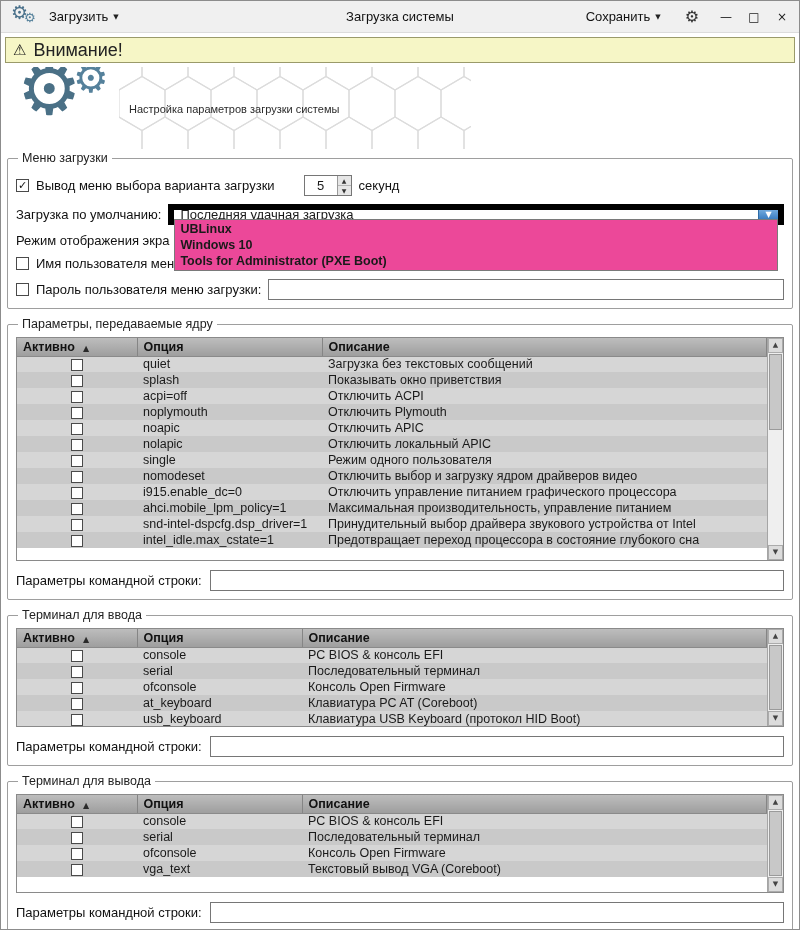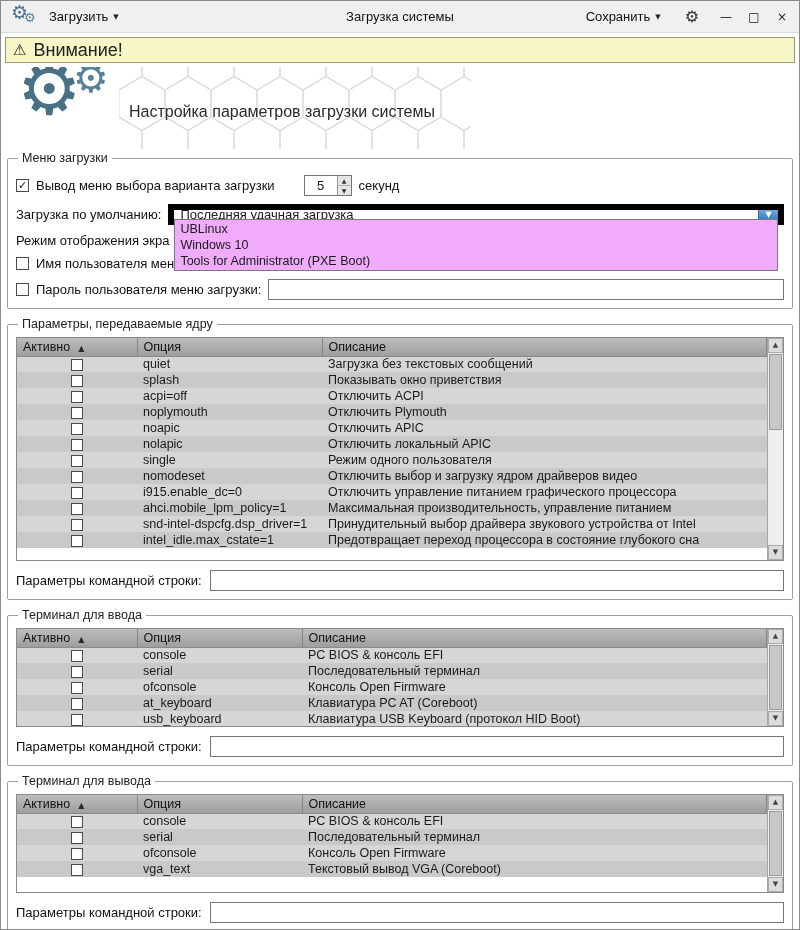--- a/index.html
+++ b/index.html
@@ -30,21 +30,21 @@
   .warning .icon { font-size:15px; color:#1a1a1a; font-family:"DejaVu Sans",sans-serif; }
   .warning .txt { font-size:18px; color:#222; }
 
   
   .hero { flex:0 0 82px; position:relative; overflow:hidden; margin-bottom:2px; }
   .hexbg { position:absolute; left:118px; top:0; }
   .hexbg polygon { fill:none; stroke:#dcdcdc; stroke-width:1.2; }
   .hero-gears { position:absolute; left:16px; top:0; width:100px; height:82px; }
   .hero-gears .g1 { position:absolute; left:0; top:-14px; font-size:72px; line-height:1; color:#4a7086; font-family:"DejaVu Sans",sans-serif;}
   .hero-gears .g2 { position:absolute; left:56px; top:-9px; font-size:40px; line-height:1; color:#55819b; font-family:"DejaVu Sans",sans-serif;}
-  .hero-title { position:absolute; left:128px; top:36px; font-size:16px; color:#2b2b2b; }
+  .hero-title { position:absolute; left:128px; top:36px; font-size:11px; color:#2b2b2b; }
 
   
   fieldset.group { margin:0 6px 8px 6px; border:1px solid #9e9e9e; border-radius:2px;
                    padding:2px 8px 8px 8px; }
   fieldset.group legend { font-size:12.5px; color:#222; padding:0 4px; margin-left:2px; }
   .row { display:flex; align-items:center; margin-top:8px; gap:7px; }
   .lbl { font-size:13px; color:#111; white-space:nowrap; }
 
   .checkbox { display:inline-block; width:13px; height:13px; background:#fff; border:1px solid #4a4a4a;
               flex:0 0 13px; text-align:center; line-height:12px; font-size:11px; color:#111; cursor:pointer;
@@ -58,34 +58,34 @@
                     font-family:"DejaVu Sans",sans-serif;}
   .spin-btns .spin-up { border-bottom:1px solid #b5b5b5; }
 
   .combo { position:relative; flex:1; height:21px; border:6px solid #000000; background:#fff;
            display:flex; align-items:center; cursor:pointer; }
   .combo-text { flex:1; font-size:13px; padding:0 6px; white-space:nowrap; overflow:hidden; }
   .combo-btn { width:20px; height:100%; background:linear-gradient(#6fa9dd,#3d7fc1); border-left:1px solid #2e6ba6;
                display:flex; align-items:center; justify-content:center; }
   .combo-arrow { font-size:8px; color:#fff; font-family:"DejaVu Sans",sans-serif;}
   .combo-popup { position:absolute; top:100%; left:0; right:0; margin:0; padding:1px; list-style:none;
-                 background:#f0abfc; border:1px solid #7a7a7a; z-index:30; }
+                 background:#ec4899; border:1px solid #7a7a7a; z-index:30;font-weight:bold; }
   .combo-popup li { height:16px; line-height:16px; font-size:12.5px; padding:0 4px; white-space:nowrap;
                     overflow:hidden; cursor:pointer; }
 
   .text-input { flex:1; height:21px; border:1px solid #767676; background:#fff; font:13px "Liberation Sans",sans-serif;
                 padding:0 4px; outline:none; }
 
   
   .tablewrap { position:relative; border:1px solid #8a8a8a; background:#fff; overflow:hidden; margin-top:4px; }
   .tablewrap.kernel { height:224px; }
   .tablewrap.short  { height:99px; }
   table.grid { width:calc(100% - 16px); border-collapse:collapse; table-layout:fixed; }
   table.grid th { height:18px; background:linear-gradient(#bdbdbd,#9e9e9e); border-right:1px solid #858585;
-                  border-bottom:1px solid #8a8a8a; font-weight:normal; font-size:12.5px; color:#111;
+                  border-bottom:1px solid #8a8a8a; font-weight:bold; font-size:12.5px; color:#111;
                   text-align:left; padding:0 6px; white-space:nowrap; overflow:hidden; cursor:pointer; }
   table.grid td { height:16px; font-size:12.5px; padding:0 6px; white-space:nowrap; overflow:hidden; }
   tbody tr:nth-child(odd)  { background:#d6d6d6; }
   tbody tr:nth-child(even) { background:#c9c9c9; }
   .c-active { width:120px; }
   .c-opt    { width:185px; }
   .t-term .c-opt { width:165px; }
   td.c-active { text-align:center; }
   td.c-active .checkbox { width:12px; height:12px; vertical-align:middle; }
   .sort { font-size:8px; margin-left:8px; color:#2a2a2a; font-family:"DejaVu Sans",sans-serif;}

